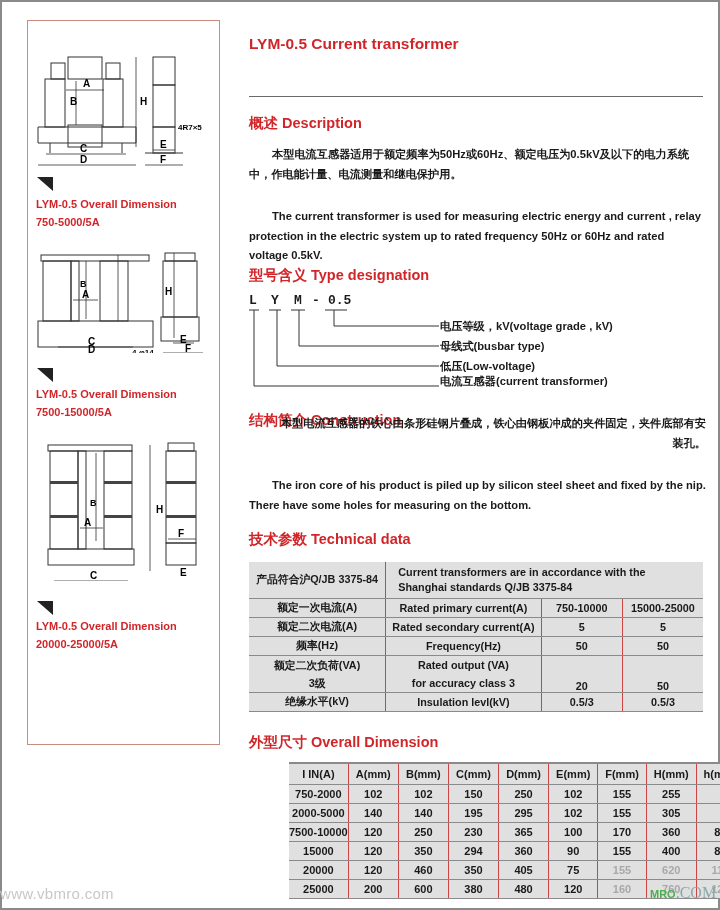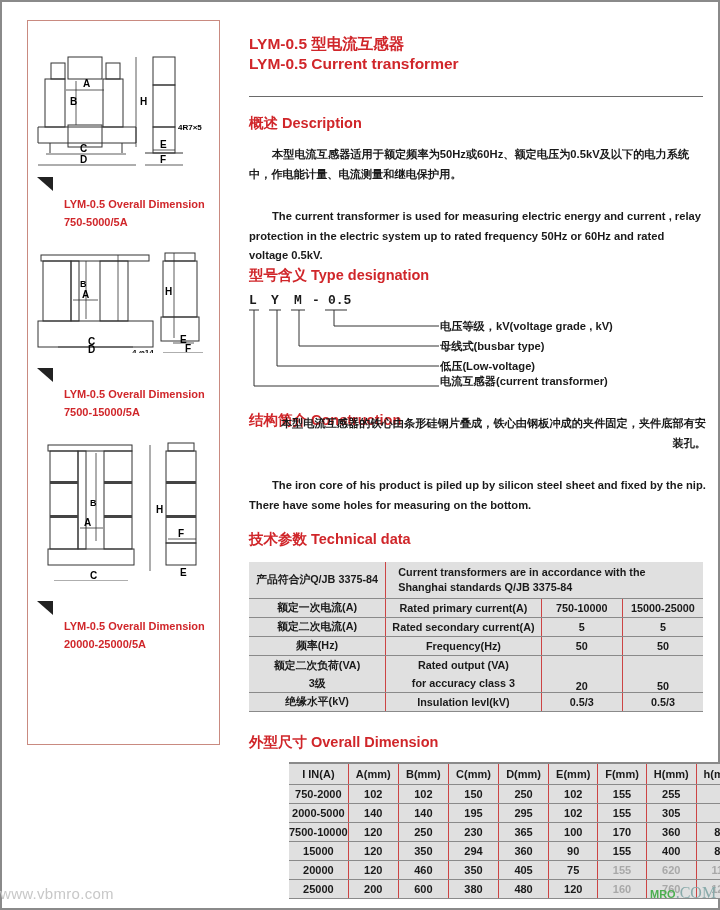--- a/index.html
+++ b/index.html
@@ -16,21 +16,21 @@
   }
   .leftpanel {
     position:absolute; left:27px; top:20px; width:191px; height:723px;
     border:1px solid #c98a80;
   }
   .drawing { position:absolute; left:0; }
   .drawing svg { display:block; }
   .arrow-icon { position:absolute; width:16px; height:14px; }
   .dim-label {
     position:absolute; left:8px; color:#d0262a; font-weight:bold;
-    font-size:11px; line-height:18px; white-space:nowrap;margin-left:28px;
+    font-size:11px; line-height:18px; white-space:nowrap;
   }
   .watermark-left {
     position:absolute; left:0; top:885px; font-size:15px; color:#c8c8c8;
     letter-spacing:0.3px;
   }
   .right { position:absolute; left:249px; top:34px; width:460px; }
   .title1, .title2 {
     color:#d0262a; font-weight:bold; font-size:15.5px; line-height:20px; white-space:nowrap;
   }
   .rule { position:absolute; left:249px; top:96px; width:454px; border-top:1px solid #6a6a6a; }
@@ -224,21 +224,20 @@
   </svg>
   <div class="dim-label" style="top:596px;">
     <div>LYM-0.5 Overall Dimension</div>
     <div>20000-25000/5A</div>
   </div>
 </div>
 
 <div class="watermark-left">www.vbmro.com</div>
 
 <div class="right">
-  <div class="title1">LYM-0.5 型电流互感器</div>
   <div class="title2">LYM-0.5 Current transformer</div>
 </div>
 <div class="rule"></div>
 
 <div class="sec-head" style="top:114px;">概述  Description</div>
 <div class="para" style="top:145px;"><span class="ind"></span><span>本型电流互感器适用于额定频率为50Hz或60Hz、额定电压为0.5kV及以下的电力系统中，作电能计量、电流测量和继电保护用。</span></div>
 <div class="para" style="top:183px;margin-top:24px;"><span class="ind"></span><span>The current transformer is used for measuring electric energy and current , relay protection in the electric system up to rated frequency 50Hz or 60Hz and rated voltage 0.5kV.</span></div>
 
 <div class="sec-head" style="top:266px;">型号含义  Type designation</div>
 <div class="type-code">

